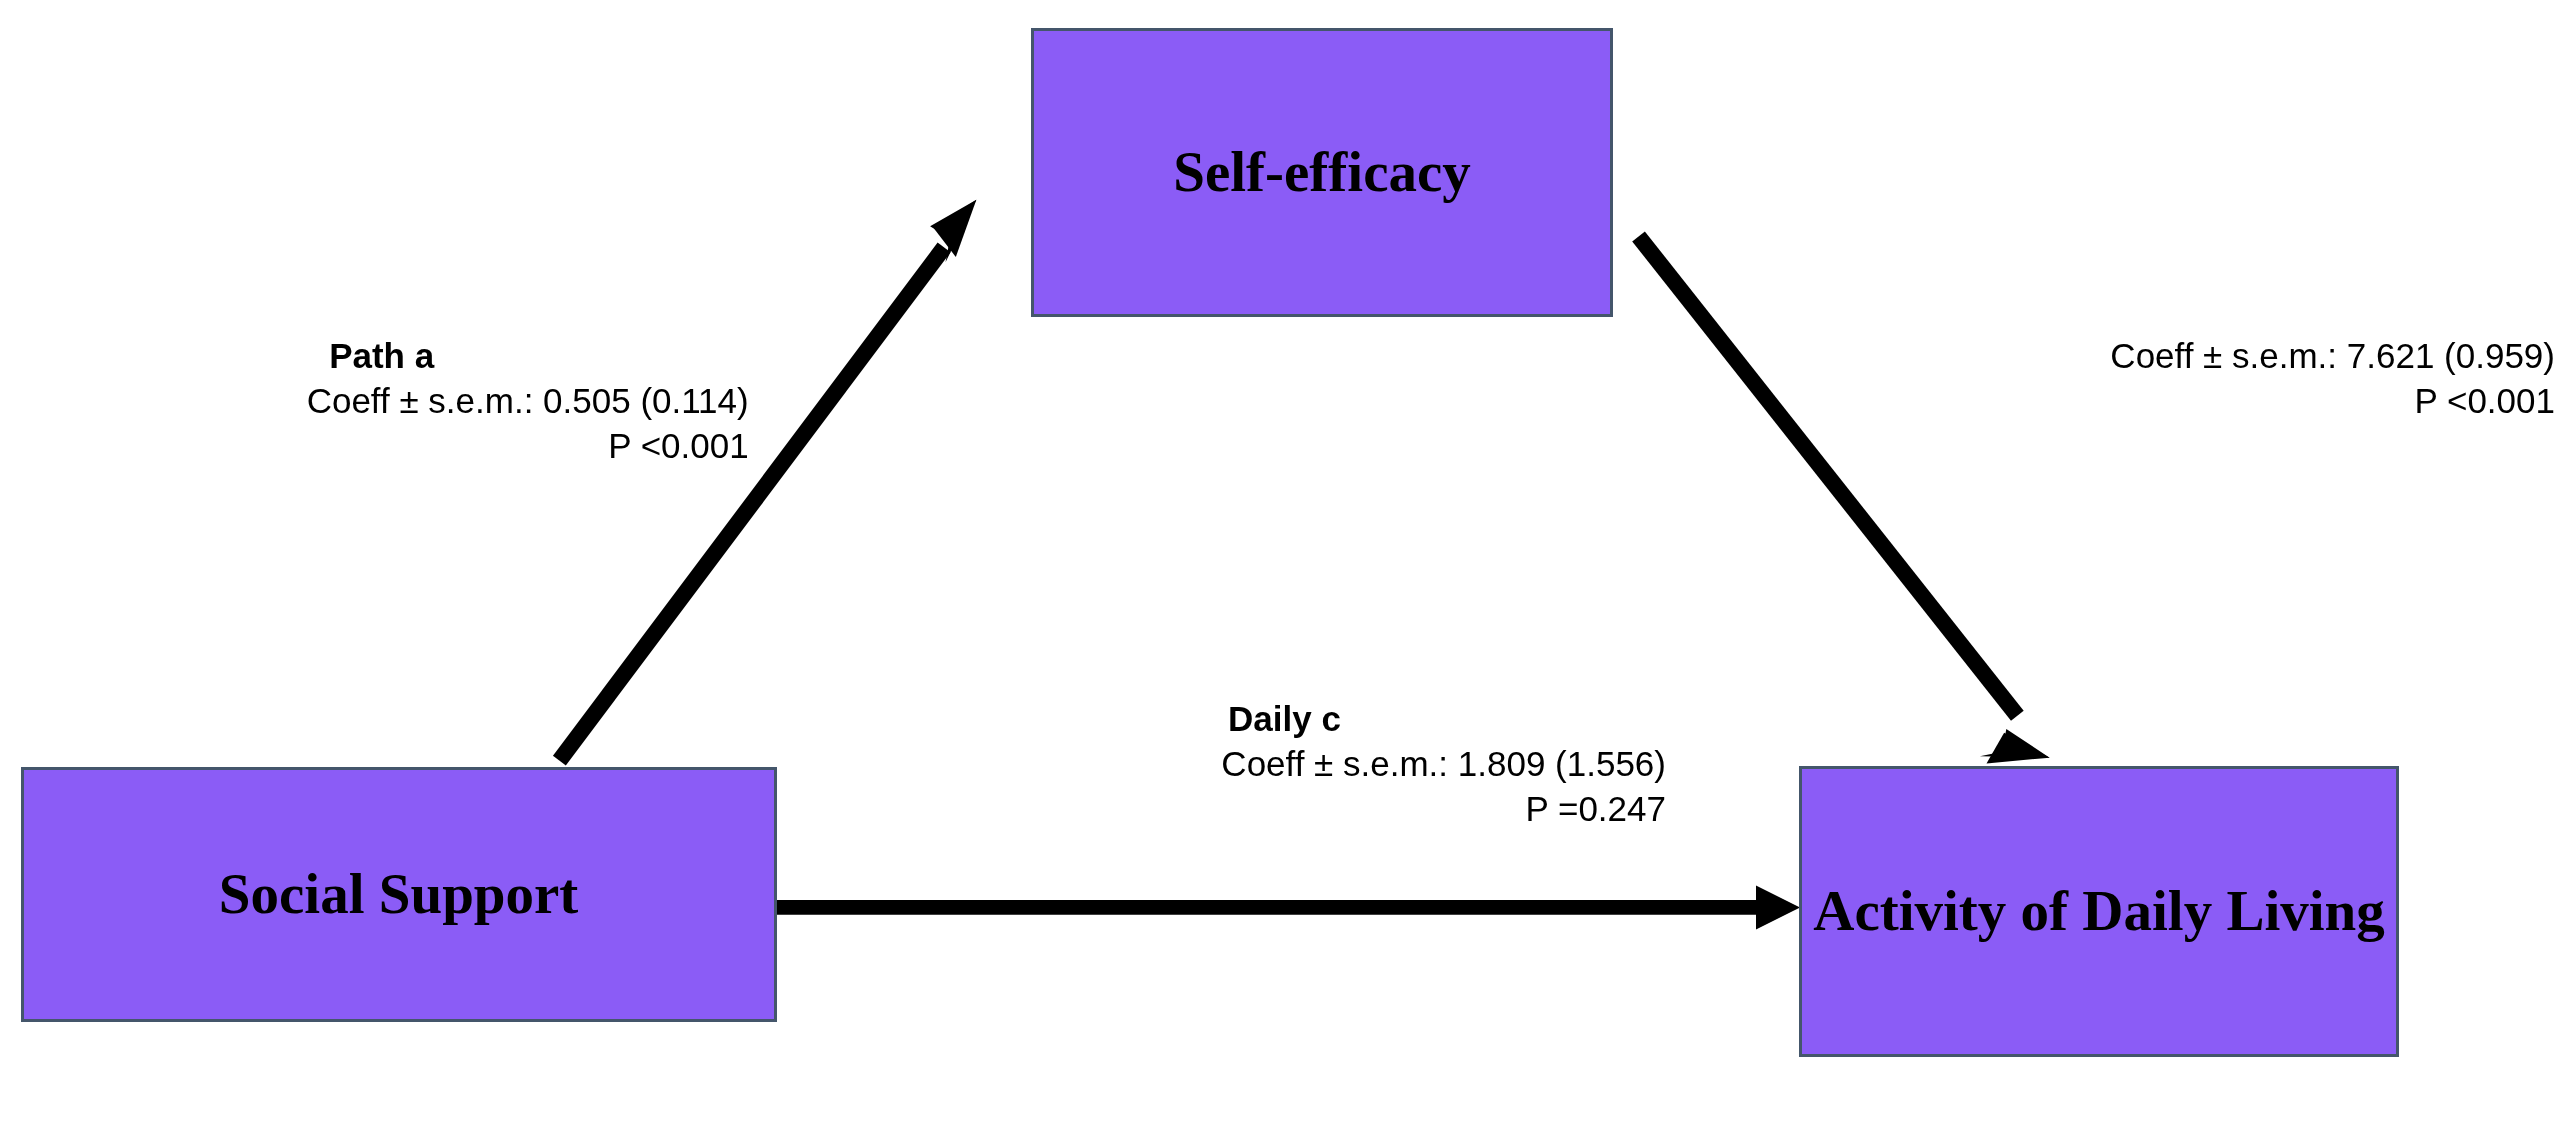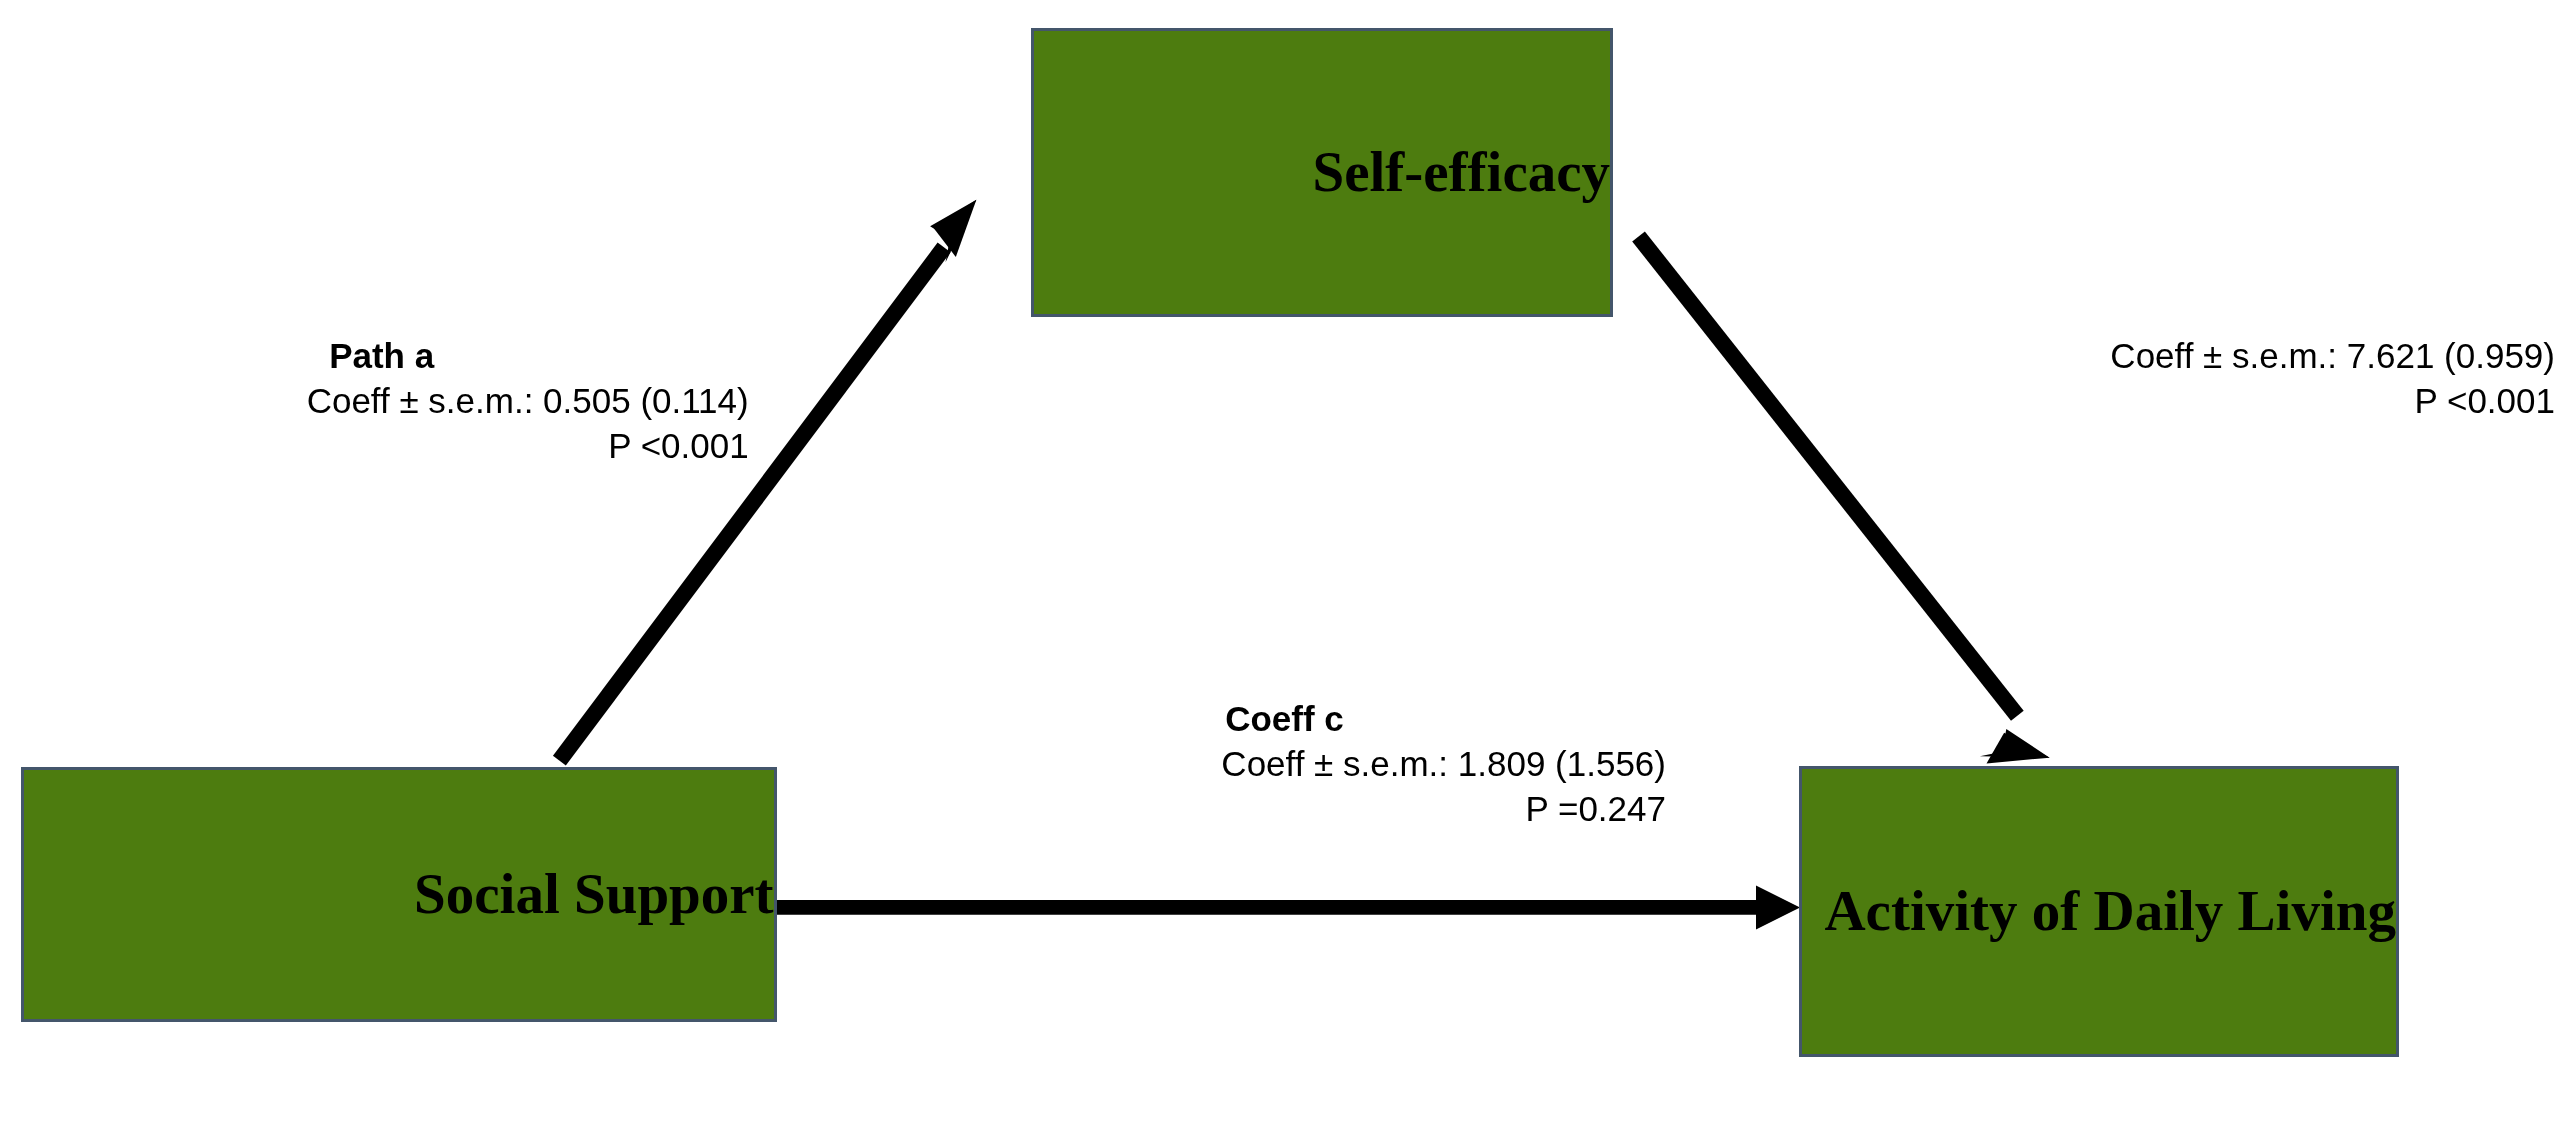--- a/index.html
+++ b/index.html
@@ -14,25 +14,25 @@
     height: 1138px;
     background: #ffffff;
     overflow: hidden;
     font-family: "Liberation Sans", sans-serif;
   }
 
   
   .node-box {
     position: absolute;
     box-sizing: border-box;
-    background: #4d7c0f;
+    background: #8b5cf6;
     border: 3.7px solid #44566b;
     display: flex;
     align-items: center;
-    justify-content: flex-end;
+    justify-content: center;
   }
   .node-label {
     font-family: "Liberation Serif", serif;
     font-weight: bold;
     color: #000000;
     text-align: center;
     line-height: 1.1;
     white-space: nowrap;
   }
 
@@ -139,20 +139,20 @@
     <div class="path-coeff">Coeff ± s.e.m.: 0.505 (0.114)</div>
     <div class="path-p">P &lt;0.001</div>
   </div>
 
   <div class="path-annot" id="annot-path-b">
     <div class="path-coeff">Coeff ± s.e.m.: 7.621 (0.959)</div>
     <div class="path-p">P &lt;0.001</div>
   </div>
 
   <div class="path-annot" id="annot-path-c">
-    <div class="path-title">Coeff c</div>
+    <div class="path-title">Daily c</div>
     <div class="path-coeff">Coeff ± s.e.m.: 1.809 (1.556)</div>
     <div class="path-p">P =0.247</div>
   </div>
 
 
 </div>
 
 
 </body></html>

